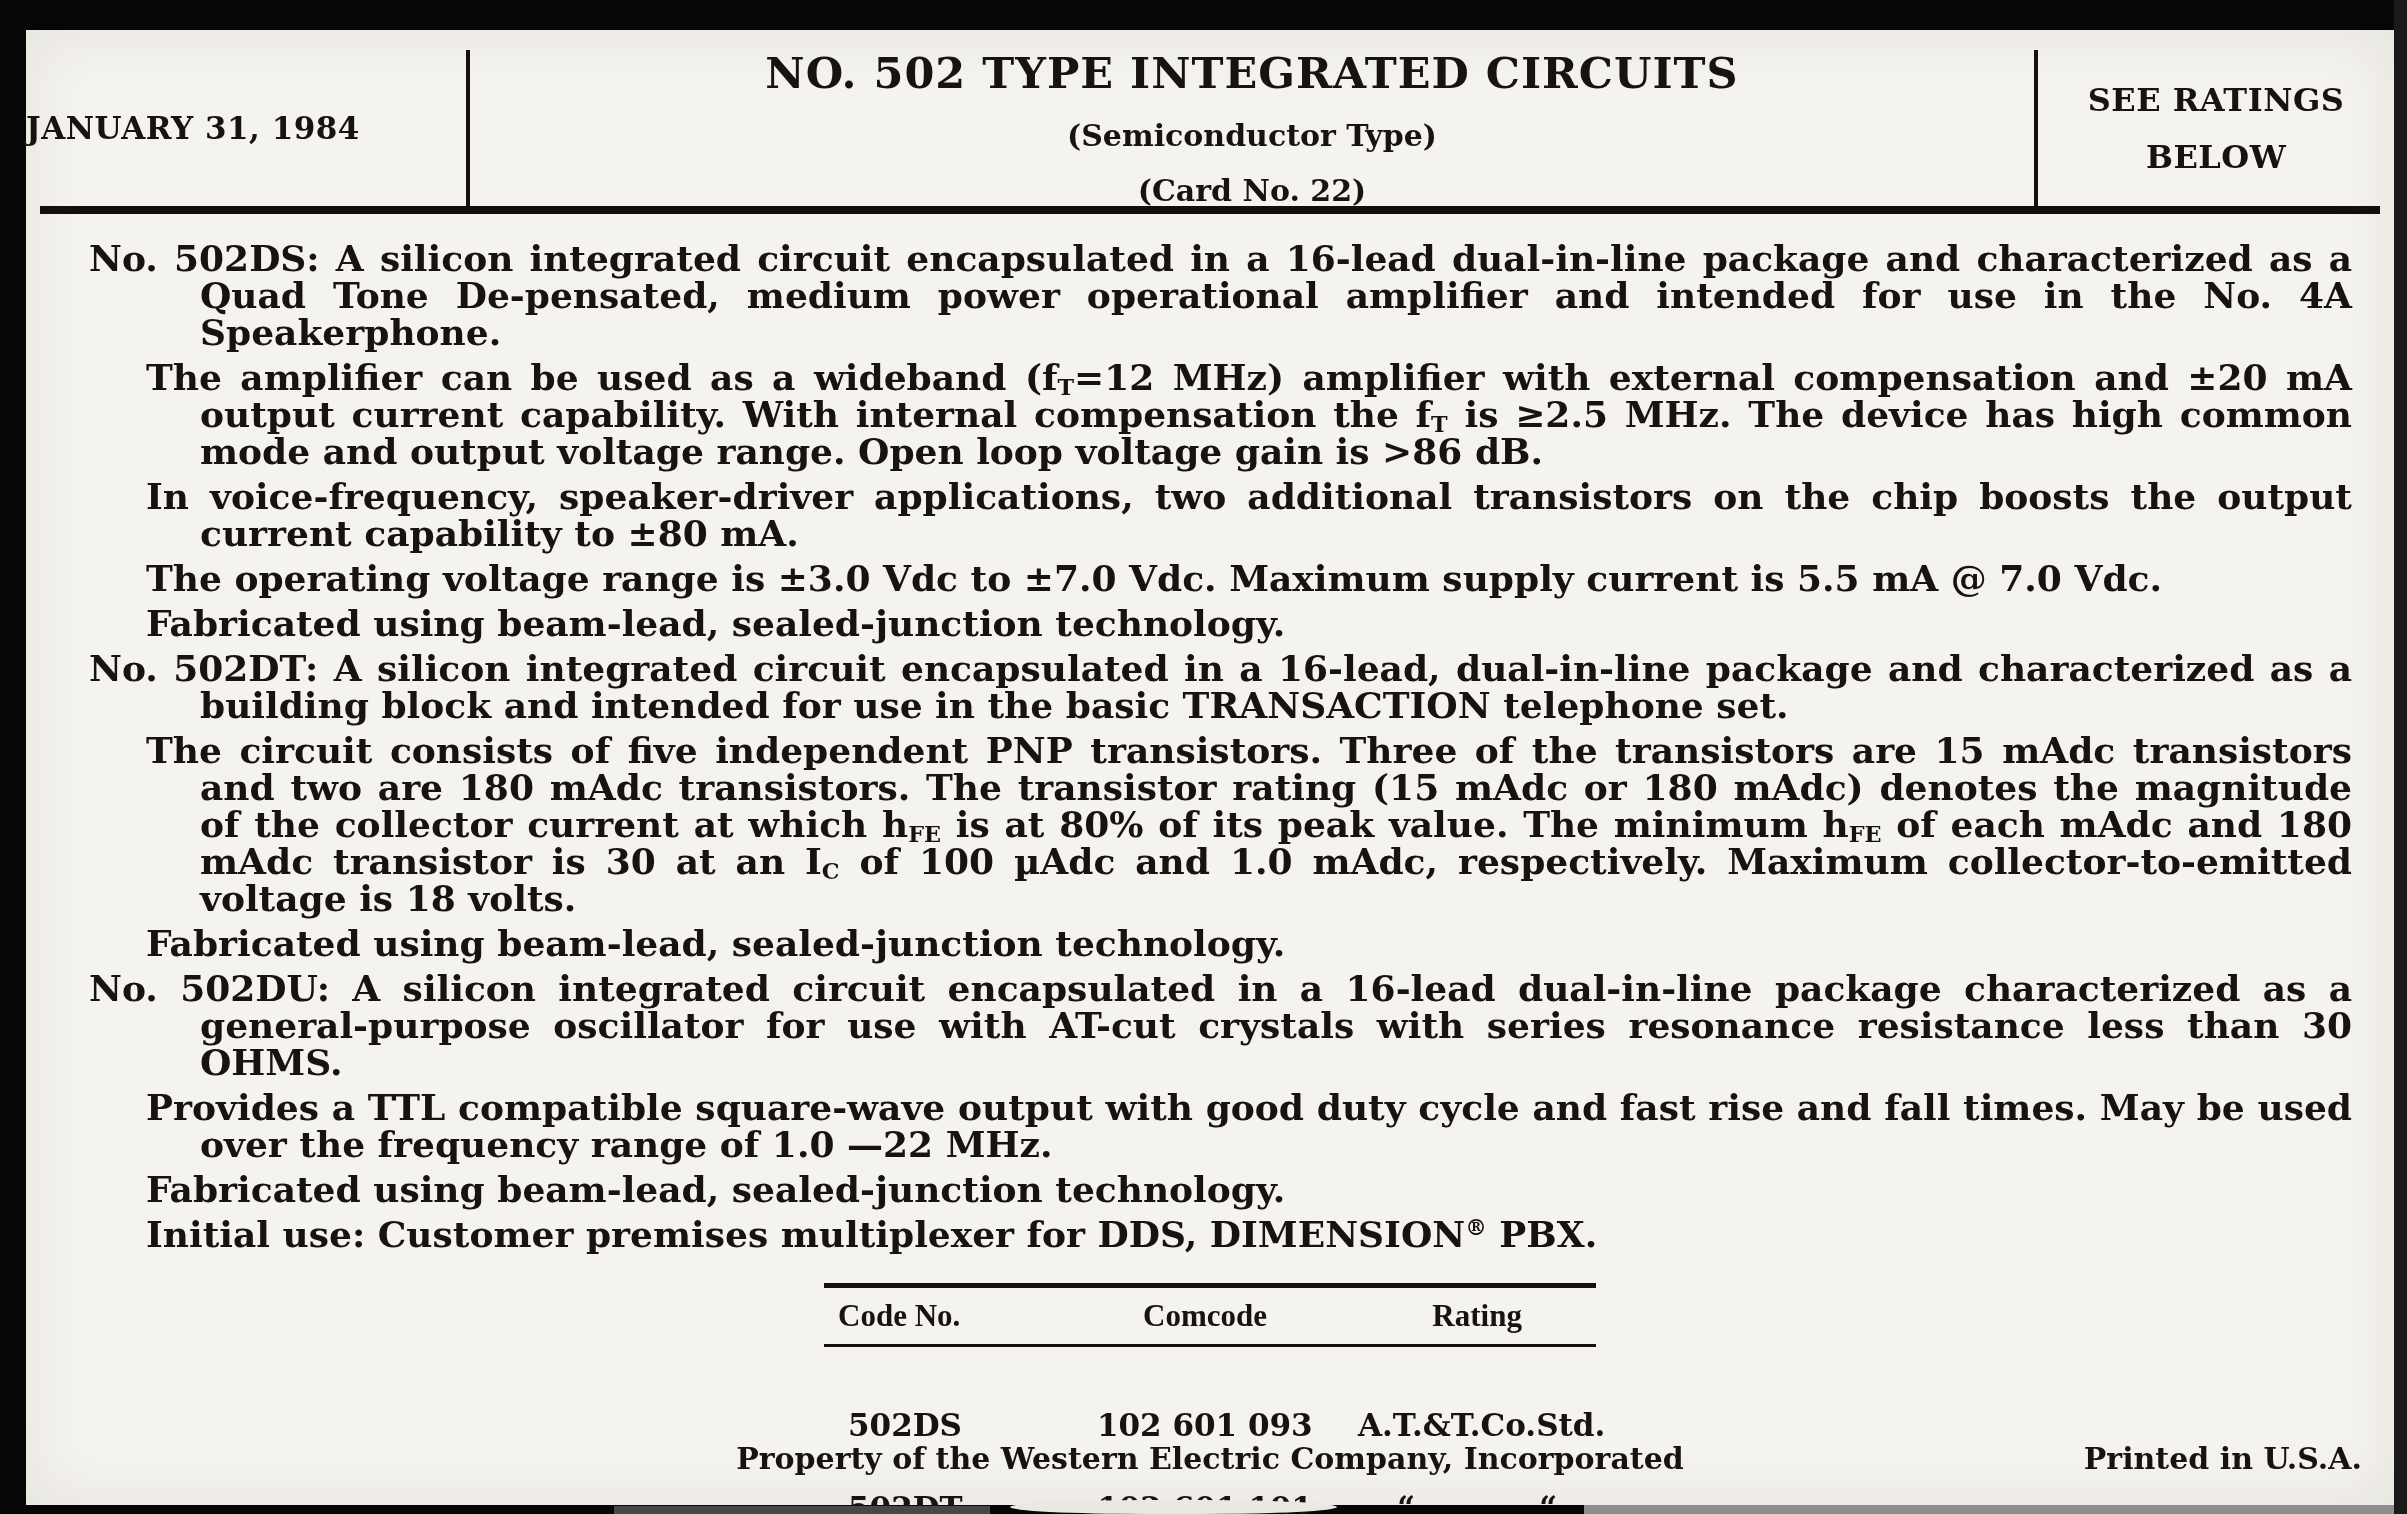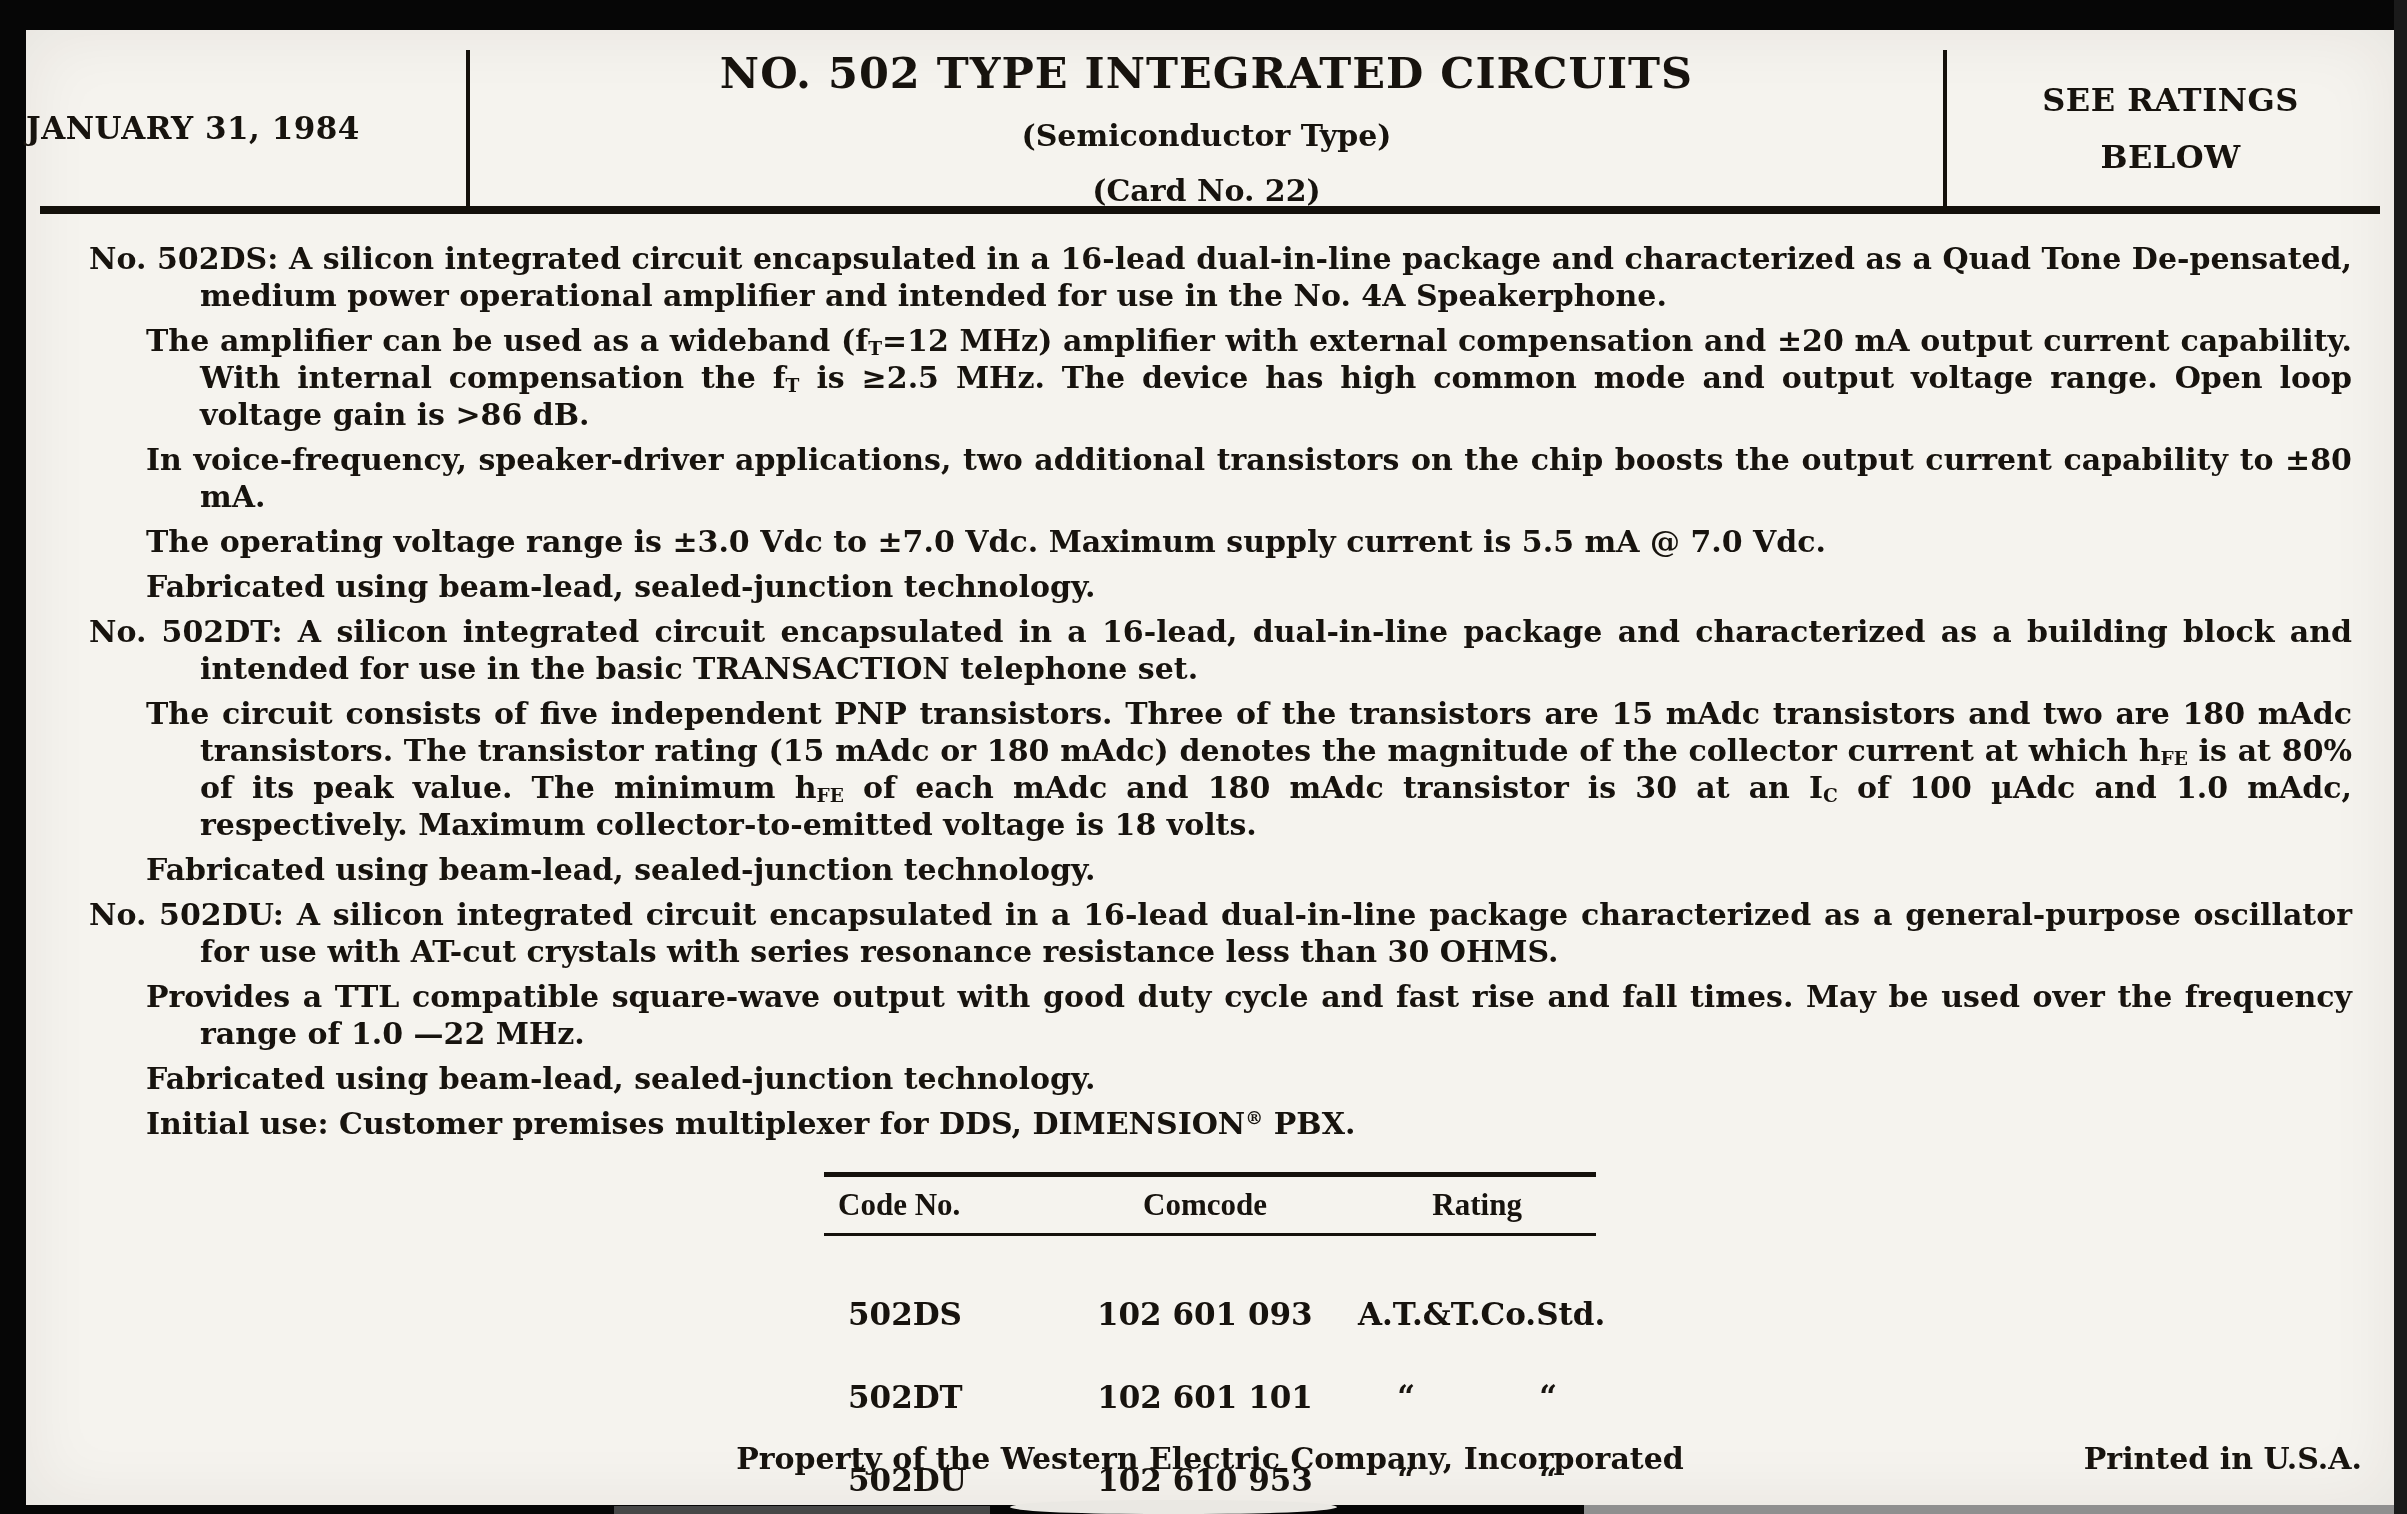--- a/index.html
+++ b/index.html
@@ -35,30 +35,30 @@
   .h-center {
     flex: 1;
     border-left: 4px solid #15110c;
     border-right: 4px solid #15110c;
     display: flex; flex-direction: column; align-items: center; justify-content: center;
     gap: 20px;
   }
   .title { font-size: 43px; font-weight: bold; letter-spacing: 1px; }
   .subtitle { font-size: 30px; font-weight: bold; }
   .h-ratings {
-    width: 447px;
+    width: 356px;
     display: flex; flex-direction: column; align-items: center; justify-content: center;
     gap: 19px; font-size: 32px; font-weight: bold; letter-spacing: 0.5px;
   }
   .rule { height: 8px; background: #13100b; margin: 0 14px; }
 
   
   .body {
     margin: 26px 42px 0 63px;
-    font-size: 30px;
+    font-size: 36px;
     line-height: 37px;
     font-weight: bold;
     text-align: justify;
   }
   .para { margin: 0 0 8px 0; padding-left: 111px; text-indent: -111px; }
   .para.lvl1 { text-indent: -54px; }
   sub, sup { line-height: 0; }
   sub { font-size: 0.62em; vertical-align: -0.22em; }
   sup { font-size: 0.6em; vertical-align: 0.55em; }
 

